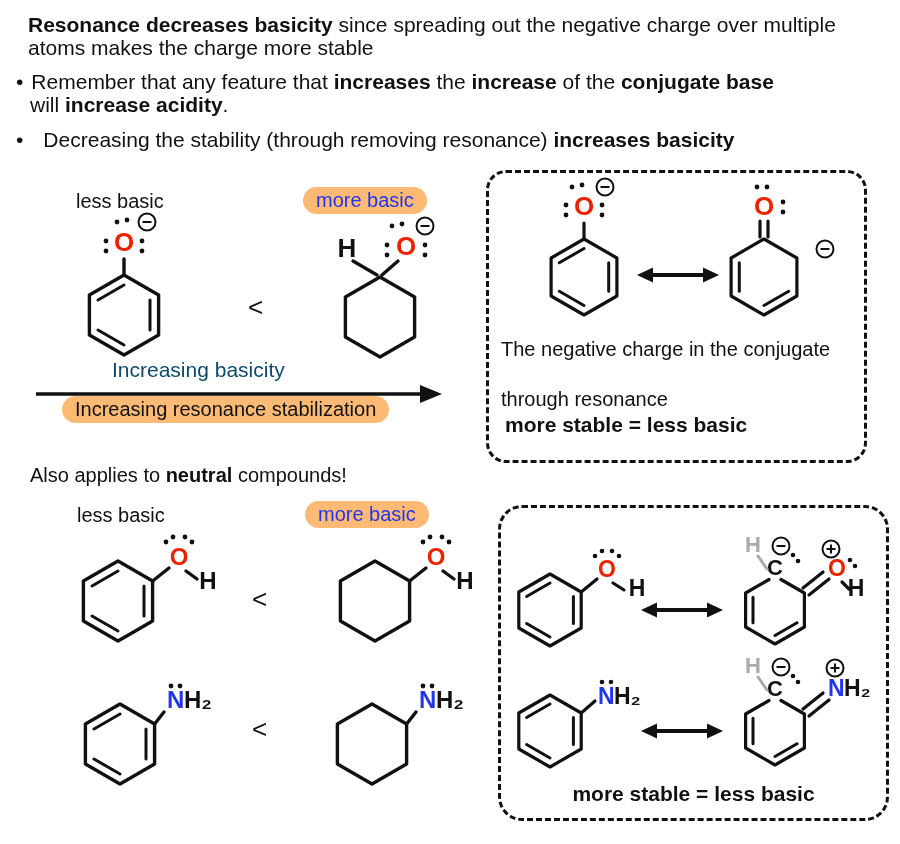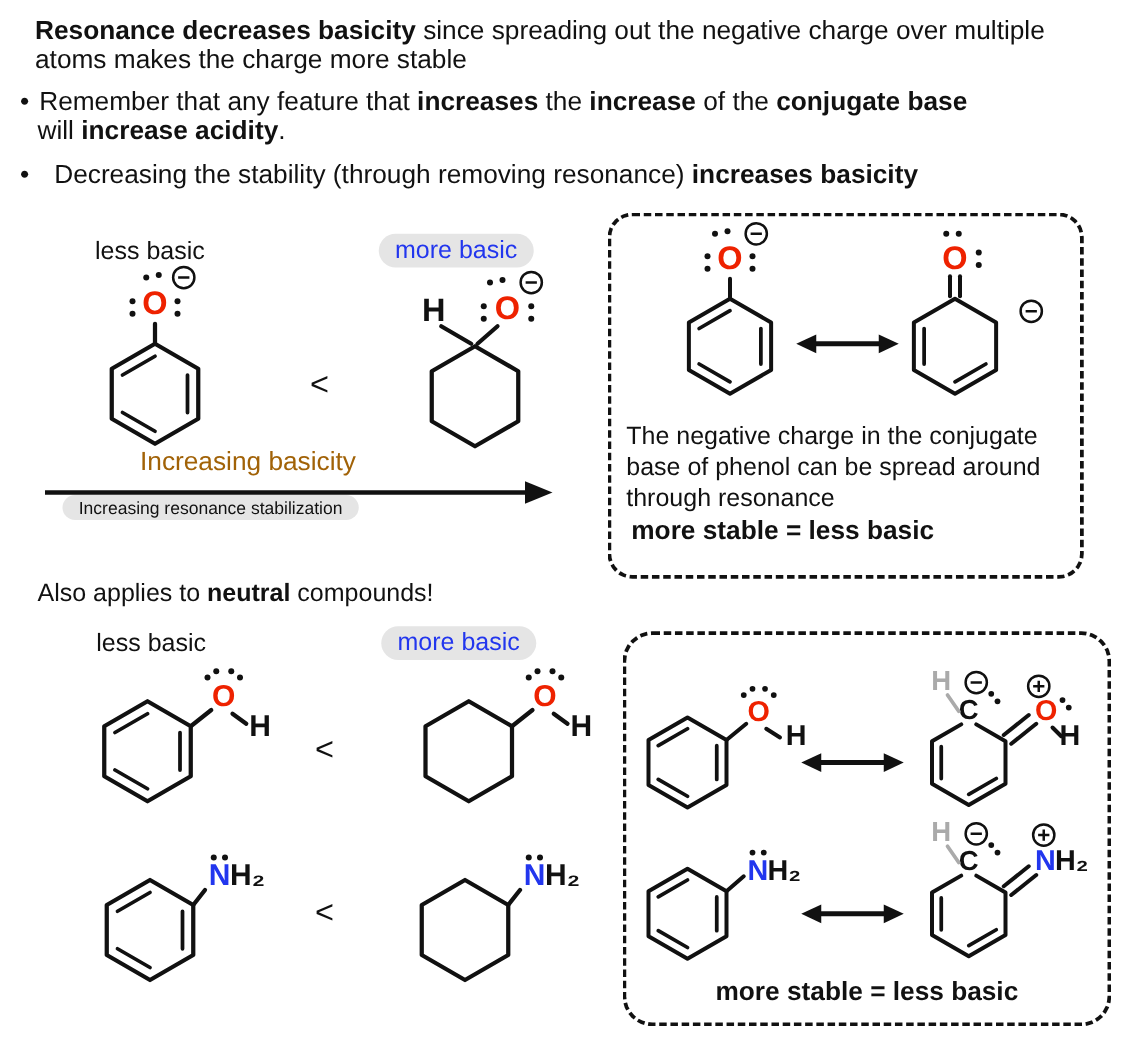--- a/index.html
+++ b/index.html
@@ -3,23 +3,23 @@
 <meta charset="utf-8">
 <style>
   html,body{margin:0;padding:0;background:#fff}
   body{font-family:"Liberation Sans",sans-serif;color:#111}
   .page{position:relative;width:900px;height:844px;background:#fff;overflow:hidden}
   .abs{position:absolute;white-space:nowrap}
   .t21{font-size:21px;line-height:23px}
   .t20{font-size:20px}
   .italic{}
   .bold{font-weight:bold}
-  .pill{background:#e5e5e5;border-radius:15px;padding:2px 13px}
+  .pill{background:#fdba74;border-radius:15px;padding:2px 13px}
   .blue{color:#2236ee}
-  .redlbl{color:#a16207}
+  .redlbl{color:#0c4a6e}
   .lt{font-size:26px;color:#111}
   .box{position:absolute;border:3px dashed #111;border-radius:20px;background:#fff}
   .caption-line{font-size:20px;line-height:25px;white-space:nowrap}
   .concl{font-weight:bold;font-size:21px;white-space:nowrap}
   svg text{font-family:"Liberation Sans",sans-serif;font-weight:bold}
   .bond{stroke:#111;stroke-width:3.4;fill:none;stroke-linecap:round;stroke-linejoin:round}
   .bondi{stroke:#111;stroke-width:3;fill:none;stroke-linecap:round}
   .bond2{stroke:#111;stroke-width:3.2;fill:none;stroke-linecap:round;stroke-linejoin:round}
   .gline{stroke:#aaaaaa;stroke-width:3;stroke-linecap:round}
   .oa{fill:#ee2200}
@@ -92,21 +92,21 @@
     <circle class="dot" cx="107" cy="15" r="2.4"></circle>
       <circle class="dot" cx="117" cy="13" r="2.4"></circle>
     <use href="#qminus" x="140" y="15"></use>
   </svg>
 
   <div class="abs italic redlbl" style="left:112px;top:358px;font-size:21px">Increasing basicity</div>
   <svg class="abs" style="left:30px;top:382px" width="415" height="24" viewBox="0 0 415 24">
     <line x1="6" y1="12" x2="392" y2="12" stroke="#111" stroke-width="3.6"></line>
     <polygon points="390,3 412,12 390,21" fill="#111"></polygon>
   </svg>
-  <div class="abs italic pill" style="left:50px;top:396px;font-size:14px">Increasing resonance stabilization</div>
+  <div class="abs italic pill" style="left:62px;top:396px;font-size:20px">Increasing resonance stabilization</div>
 
   <div class="box" style="left:486px;top:170px;width:375px;height:287px">
     <svg style="position:absolute;left:0;top:2px" width="375" height="160" viewBox="0 0 375 160">
 
       <path class="bond2" d="M95,64 L127.9,83 L127.9,121 L95,140 L62.1,121 L62.1,83 Z"></path>
       <path class="bondi" d="M70.3,87.8 L95,73.5 M70.3,116.2 L95,130.5 M119.7,87.8 L119.7,116.2"></path>
       <line class="bond2" x1="95" y1="48" x2="95" y2="64"></line>
       <text class="oa" x="95" y="40" font-size="26" text-anchor="middle">O</text>
       <circle class="dot" cx="77" cy="30" r="2.4"></circle>
         <circle class="dot" cx="77" cy="40" r="2.4"></circle>
@@ -123,21 +123,20 @@
       <line class="bond2" x1="271" y1="46" x2="271" y2="62"></line>
       <line class="bond2" x1="279" y1="46" x2="279" y2="62"></line>
       <text class="oa" x="275" y="40" font-size="26" text-anchor="middle">O</text>
       <circle class="dot" cx="268" cy="12" r="2.4"></circle>
         <circle class="dot" cx="278" cy="12" r="2.4"></circle>
       <circle class="dot" cx="294" cy="27" r="2.4"></circle>
         <circle class="dot" cx="294" cy="37" r="2.4"></circle>
       <use href="#qminus" x="336" y="74"></use>
     </svg>
     <div class="abs caption-line" style="left:12px;top:164px">The negative charge in the conjugate</div>
-    <div class="abs caption-line" style="left:12px;top:189px">base of phenol can be spread around</div>
     <div class="abs caption-line" style="left:12px;top:214px">through resonance</div>
     <div class="abs concl" style="left:16px;top:240px">more stable = less basic</div>
   </div>
 
   <div class="abs t20" style="left:30px;top:464px"><span>Also applies to </span><span class="bold">neutral</span><span> compounds!</span></div>
 
   <div class="abs italic t20" style="left:77px;top:504px">less basic</div>
   <div class="abs italic t20 pill blue" style="left:305px;top:501px">more basic</div>
 
   <svg class="abs" style="left:46px;top:523px" width="200" height="142" viewBox="0 0 200 142">

